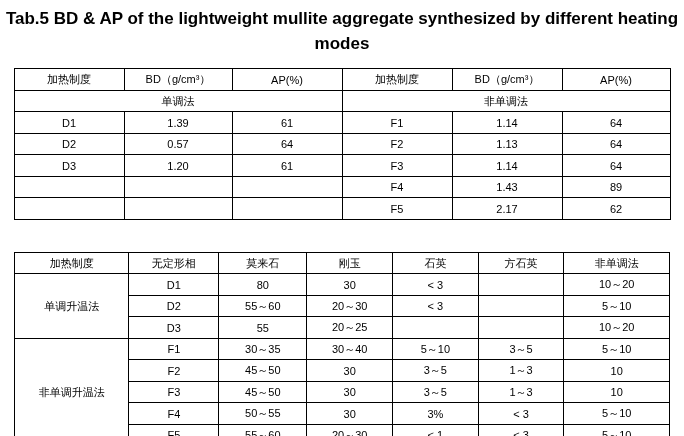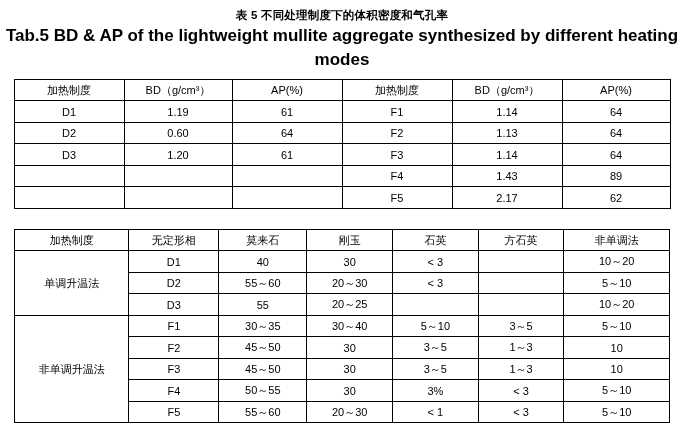--- a/index.html
+++ b/index.html
@@ -26,21 +26,21 @@
     font-size: 11.5px;
     font-weight: bold;
     line-height: 1.45;
   }
   .caption.cn { letter-spacing: 0.2px; }
   .caption.en { font-weight: bold; font-size: 17px; }
 
   table {
     border-collapse: collapse;
     width: 656px;
-    margin: 0 auto;
+    margin: 6px auto;
     table-layout: fixed;
   }
   td, th {
     border: 1px solid #000000;
     font-size: 11px;
     text-align: center;
     vertical-align: middle;
     padding: 0;
     height: 20px;
     font-weight: normal;
@@ -52,21 +52,20 @@
   .block5 { padding-top: 7px; }
   .block6 { padding-top: 14px; }
   .cap-gap { height: 6px; }
 </style>
 </head>
 <body>
 
 <div class="page">
 
   <div class="block5">
-    <div class="caption cn">表 5  不同处理制度下的体积密度和气孔率</div>
     <div class="caption en">Tab.5 BD &amp; AP of the lightweight mullite aggregate synthesized by different heating modes</div>
     <div class="cap-gap"></div>
 
     <table class="t5">
       <colgroup>
         <col style="width:110px">
         <col style="width:108px">
         <col style="width:110px">
         <col style="width:110px">
         <col style="width:110px">
@@ -75,30 +74,34 @@
       <tbody>
         <tr>
           <td class="hdr">加热制度</td>
           <td class="hdr">BD（g/cm³）</td>
           <td class="hdr">AP(%)</td>
           <td class="hdr">加热制度</td>
           <td class="hdr">BD（g/cm³）</td>
           <td class="hdr">AP(%)</td>
         </tr>
         <tr>
+          <td colspan="3">单调法</td>
+          <td colspan="3">非单调法</td>
+        </tr>
+        <tr>
           <td>D1</td>
-          <td>1.19</td>
+          <td>1.39</td>
           <td>61</td>
           <td>F1</td>
           <td>1.14</td>
           <td>64</td>
         </tr>
         <tr>
           <td>D2</td>
-          <td>0.60</td>
+          <td>0.57</td>
           <td>64</td>
           <td>F2</td>
           <td>1.13</td>
           <td>64</td>
         </tr>
         <tr>
           <td>D3</td>
           <td>1.20</td>
           <td>61</td>
           <td>F3</td>
@@ -144,21 +147,21 @@
           <td class="hdr">无定形相</td>
           <td class="hdr">莫来石</td>
           <td class="hdr">刚玉</td>
           <td class="hdr">石英</td>
           <td class="hdr">方石英</td>
           <td class="hdr">非单调法</td>
         </tr>
         <tr>
           <td rowspan="3">单调升温法</td>
           <td>D1</td>
-          <td>40</td>
+          <td>80</td>
           <td>30</td>
           <td>&lt; 3</td>
           <td></td>
           <td>10～20</td>
         </tr>
         <tr>
           <td>D2</td>
           <td>55～60</td>
           <td>20～30</td>
           <td>&lt; 3</td>

